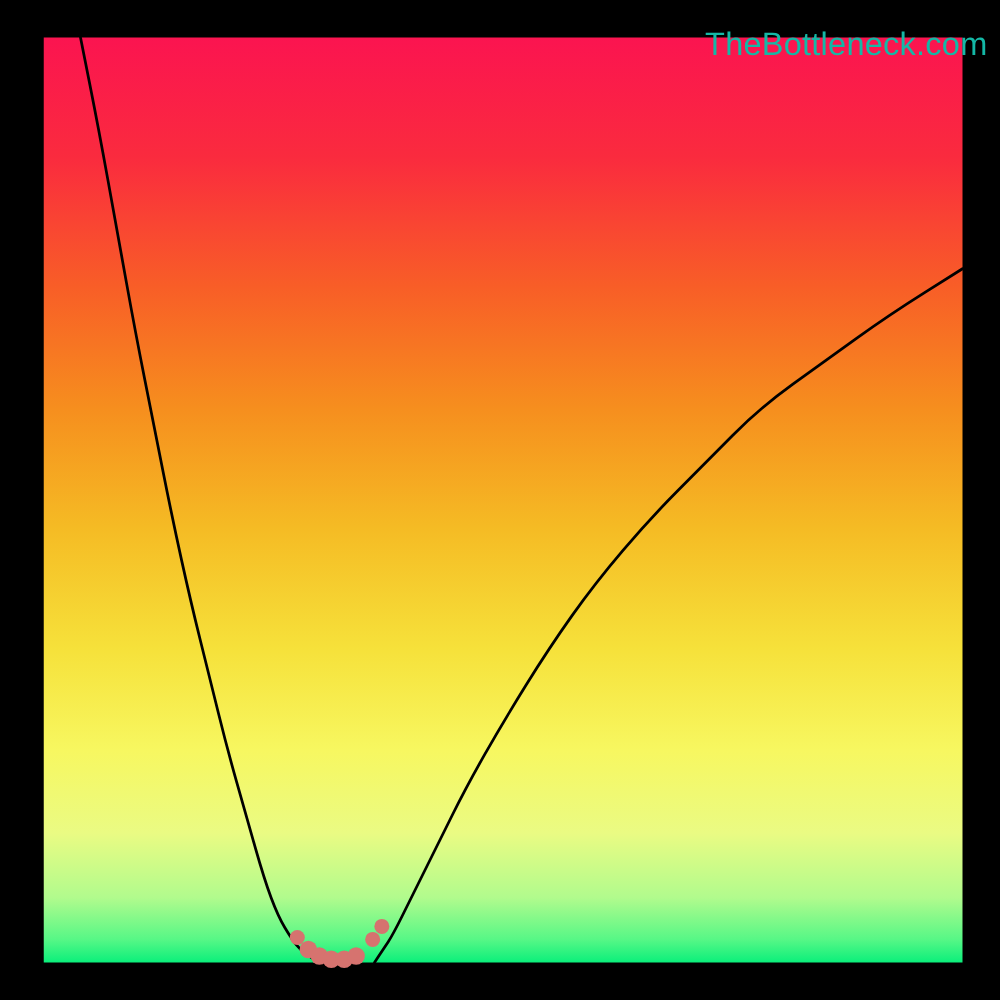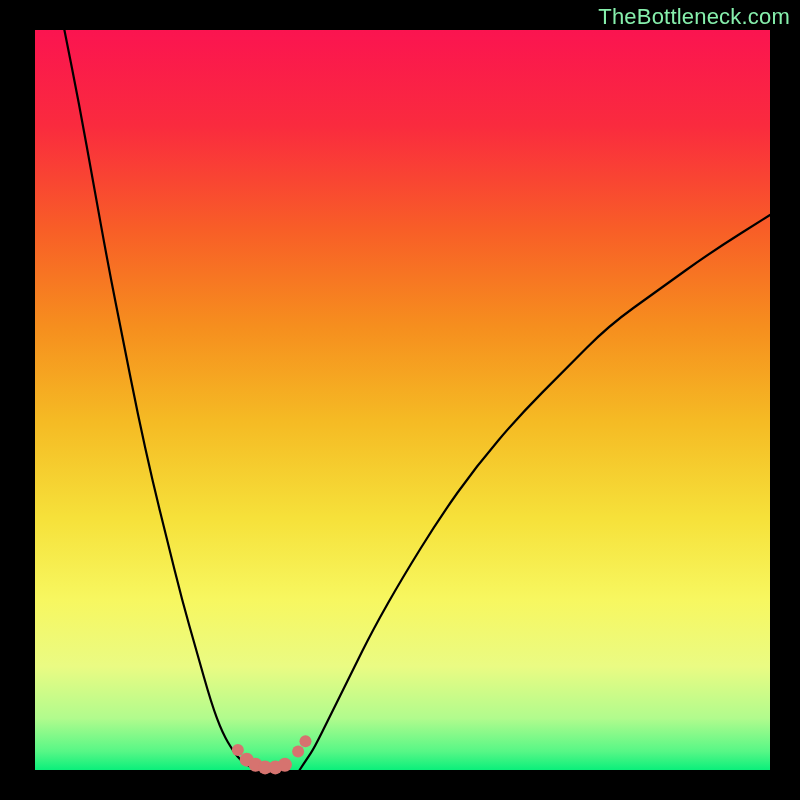--- a/index.html
+++ b/index.html
@@ -14,24 +14,24 @@
   }
   .frame {
     position: absolute;
     left: 0;
     top: 0;
     width: 800px;
     height: 800px;
   }
   .watermark {
     position: absolute;
-    top: 4px;
+    top: 20px;
     right: 10px;
-    color: #86efac;
-    font-size: 22px;
+    color: #14b8a6;
+    font-size: 26px;
     font-weight: 500;
     letter-spacing: 0.2px;
     z-index: 20;
     user-select: none;
   }
 </style>
 </head>
 <body>
 
 <div class="watermark">TheBottleneck.com</div>

